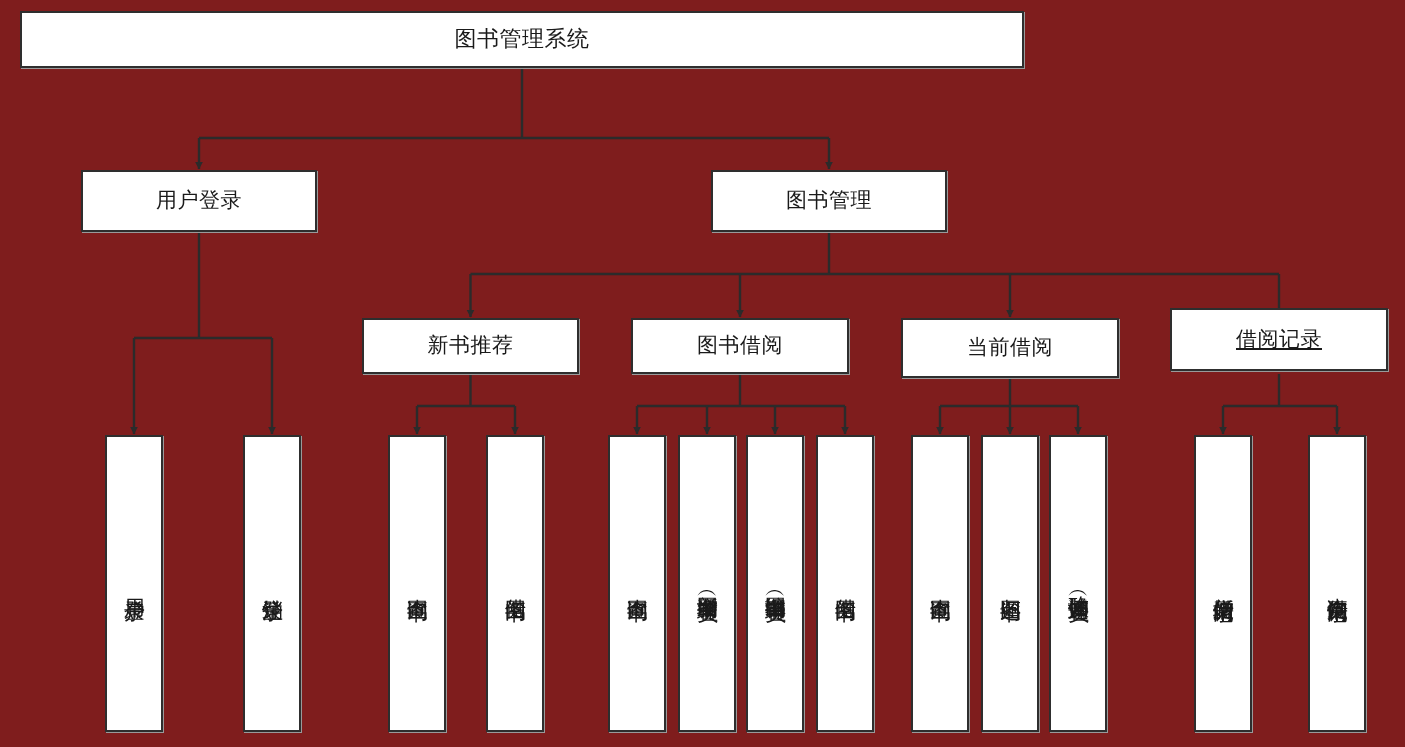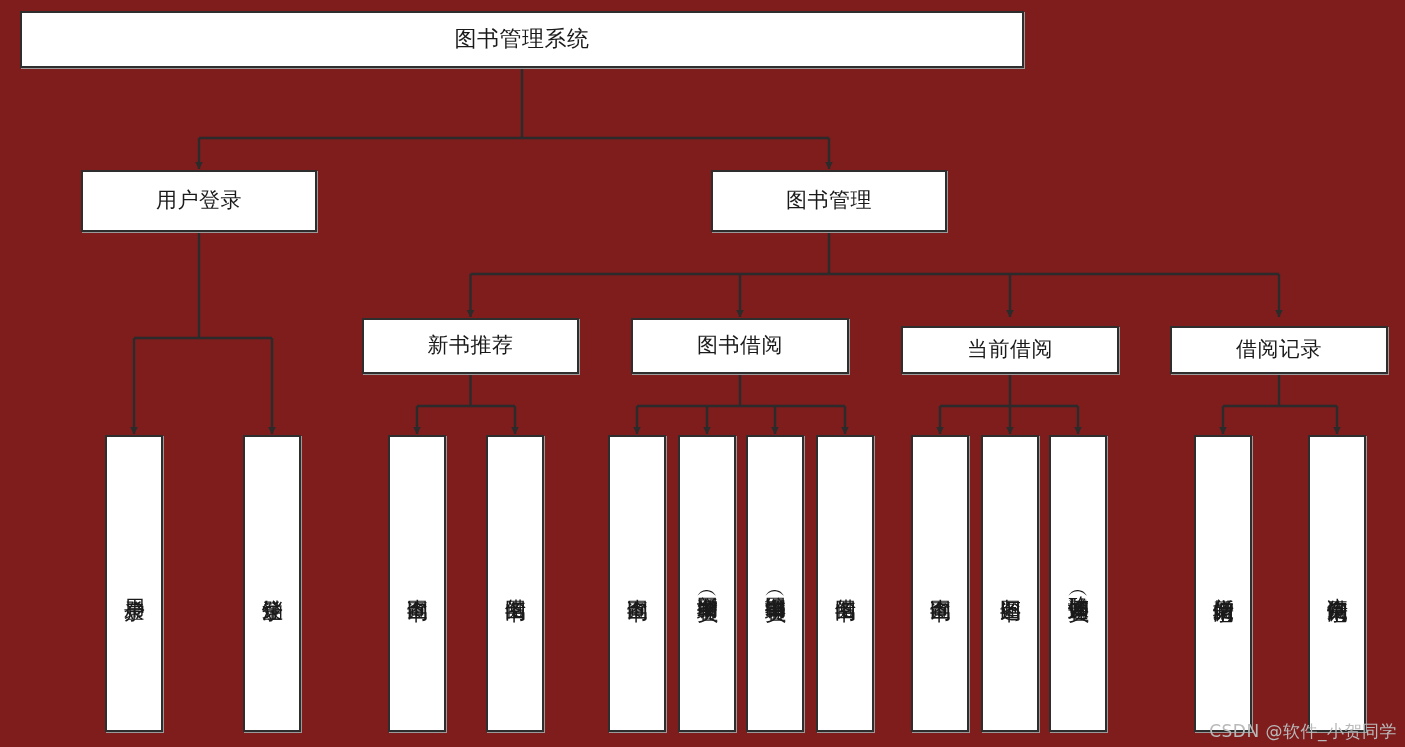--- a/index.html
+++ b/index.html
@@ -128,24 +128,24 @@
   <div class="node level2" style="left: 711px; top: 170px; width: 236px; height: 62px;">
     <span class="node-label">图书管理</span>
   </div>
 
   <div class="node level3" style="left: 362px; top: 318px; width: 217px; height: 56px;">
     <span class="node-label">新书推荐</span>
   </div>
   <div class="node level3" style="left: 631px; top: 318px; width: 218px; height: 56px; justify-content: center;">
     <span class="node-label">图书借阅</span>
   </div>
-  <div class="node level3" style="left: 901px; top: 318px; width: 218px; height: 48px; margin-top: 8px;">
+  <div class="node level3" style="left: 901px; top: 318px; width: 218px; height: 60px;">
     <span class="node-label">当前借阅</span>
   </div>
-  <div class="node level3" style="left: 1170px; top: 326px; width: 218px; height: 48px;">
+  <div class="node level3" style="left: 1170px; top: 308px; width: 218px; height: 63px; text-decoration: underline;">
     <span class="node-label">借阅记录</span>
   </div>
 
   <div class="node leaf" style="left: 105px; top: 435px; width: 58px; height: 297px;">
     <span class="node-label">用户登录</span>
   </div>
   <div class="node leaf" style="left: 243px; top: 435px; width: 58px; height: 297px;">
     <span class="node-label">注销登录</span>
   </div>
   <div class="node leaf" style="left: 388px; top: 435px; width: 58px; height: 297px;">
@@ -175,15 +175,14 @@
   <div class="node leaf" style="left: 1049px; top: 435px; width: 58px; height: 297px;">
     <span class="node-label">确认归还（管理员）</span>
   </div>
   <div class="node leaf" style="left: 1194px; top: 435px; width: 58px; height: 297px;">
     <span class="node-label">新增借阅记录</span>
   </div>
   <div class="node leaf" style="left: 1308px; top: 435px; width: 58px; height: 297px;">
     <span class="node-label">查询借阅记录</span>
   </div>
 
-  <div id="watermark">CSDN @软件_小贺同学</div>
 
 </div>
 
 </body></html>

